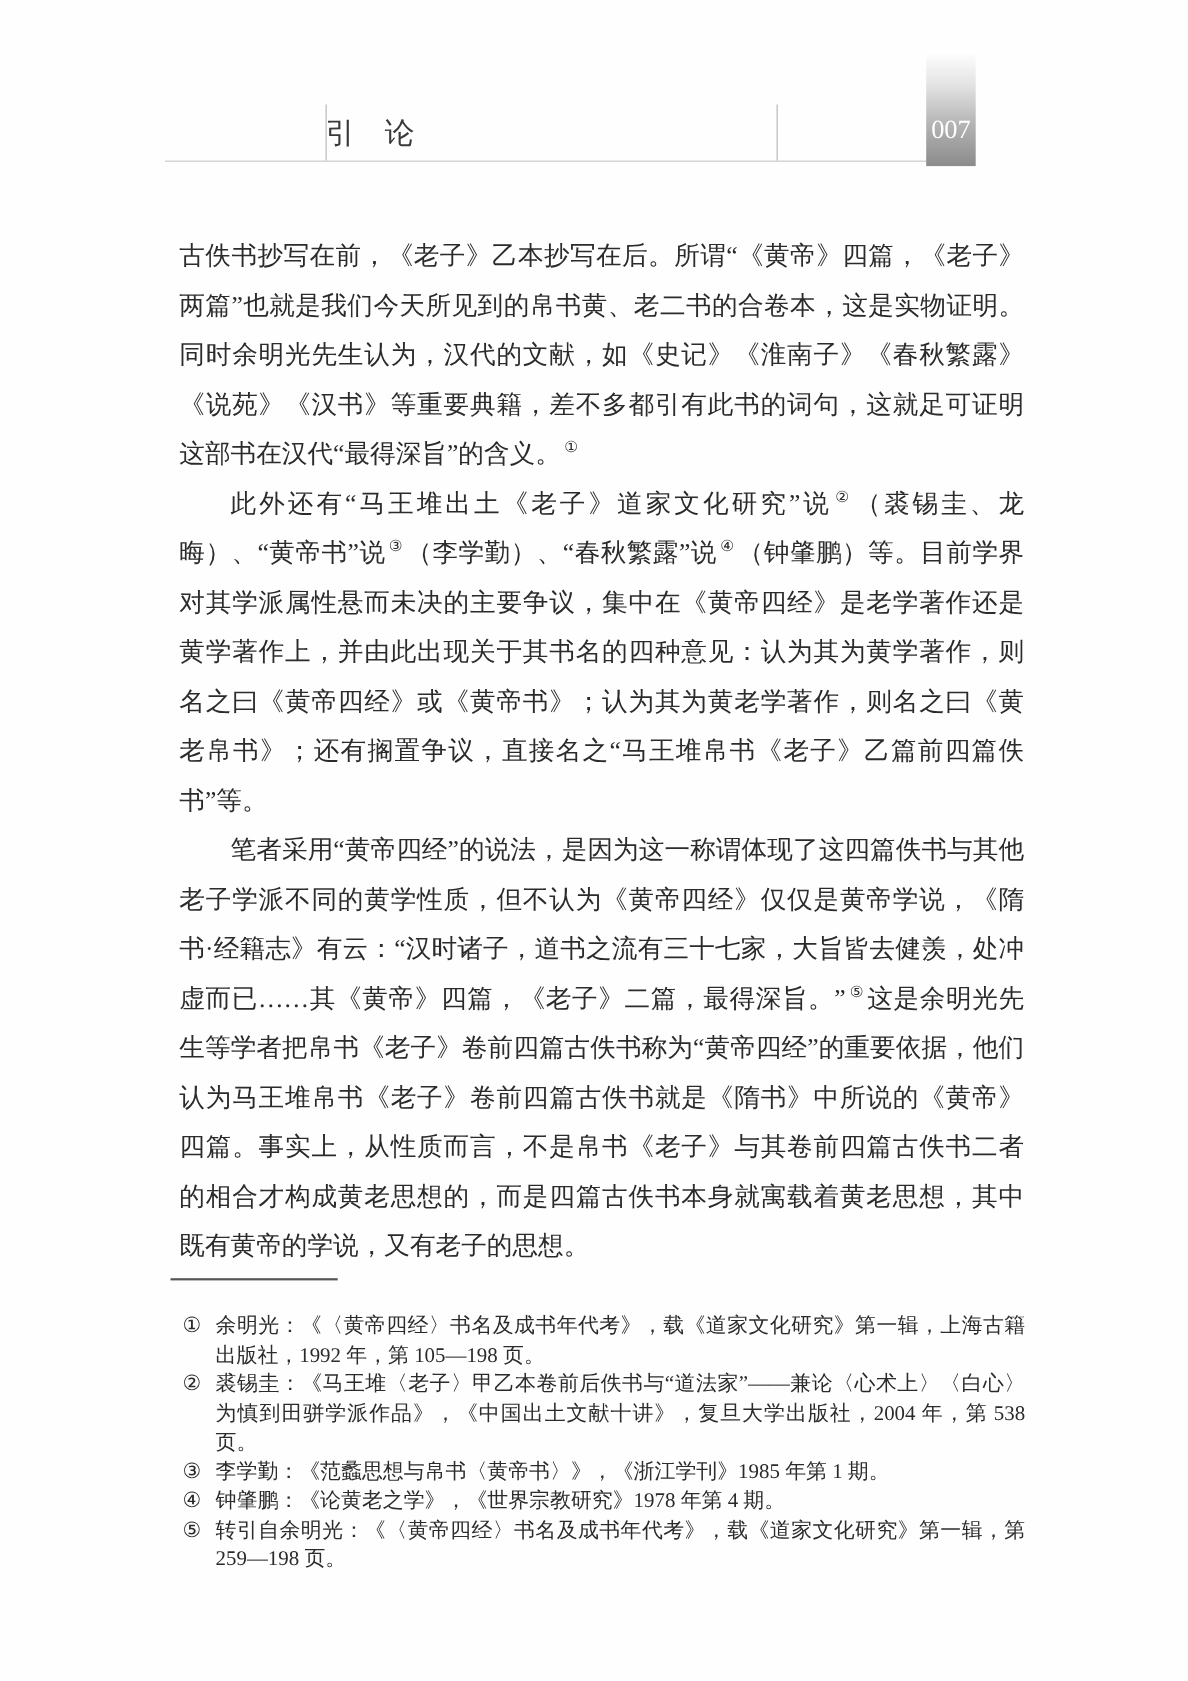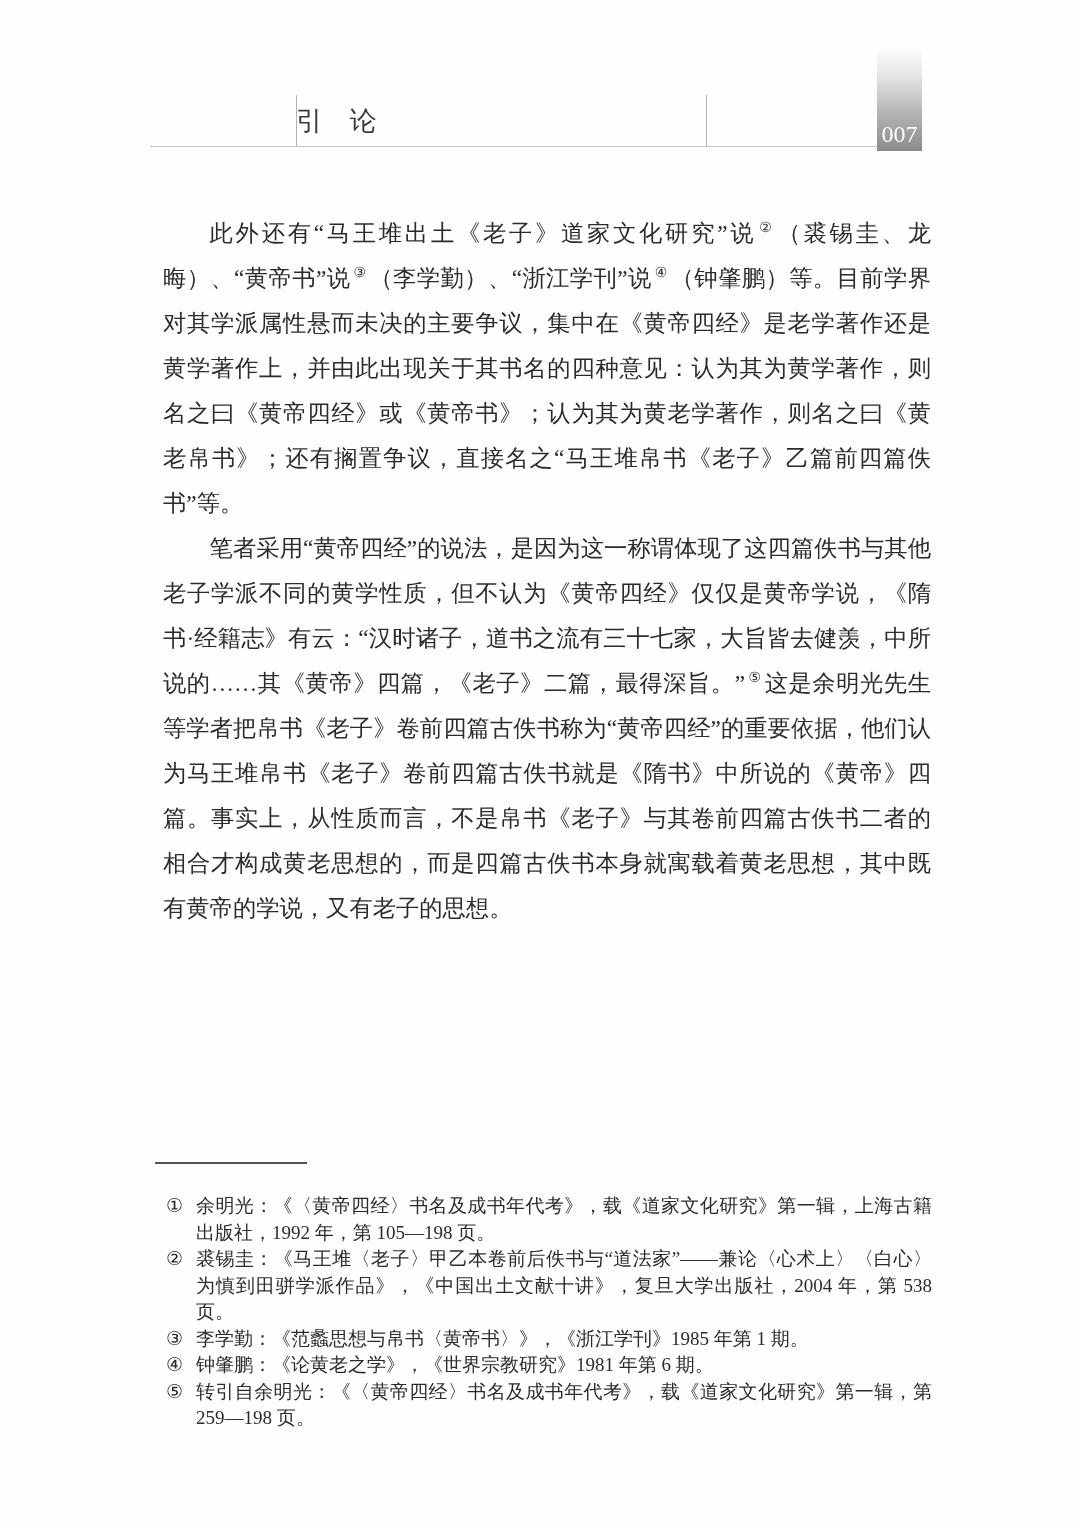--- a/index.html
+++ b/index.html
@@ -23,24 +23,24 @@
     position: absolute; top: 95px; height: 51px; width: 1px;
     background: #b2b2b2;
   }
   .tick-left  { left: 296px; }
   .tick-right { left: 706px; }
   .header-rule {
     position: absolute; left: 150px; top: 146px; width: 728px; height: 1px;
     background: #c6c6c6;
   }
   .page-tab {
-    position: absolute; left: 877px; top: 47px; width: 45px; height: 104px;
+    position: absolute; left: 842px; top: 47px; width: 45px; height: 104px;
     background: linear-gradient(180deg, #ffffff 0%, #e2e2e2 30%, #b2b2b2 65%, #8b8b8b 100%);
     display: flex; align-items: flex-end; justify-content: center;
-    box-sizing: border-box; padding-bottom: 5px;
+    box-sizing: border-box; padding-bottom: 21px;
   }
   .page-tab .num {
     color: #ffffff; font-size: 24px; line-height: 1;
     font-family: "Liberation Serif", "DejaVu Serif", serif;
   }
 
   
   .body-text {
     position: absolute; left: 163px; top: 211px; width: 768px;
     font-size: 23.3px; line-height: 45px;
@@ -75,42 +75,43 @@
   <span class="tick tick-left"></span>
   <h1 class="running-head">引 论</h1>
   <span class="tick tick-right"></span>
   <div class="header-rule"></div>
 
   <div class="page-tab">
     <span class="num">007</span>
   </div>
 
   <main class="body-text" id="paragraphs">
-      <p class="indent"><span>此外还有“马王堆出土《老子》道家文化研究”说</span><span class="fn-ref">②</span><span>（裘锡圭、龙晦）、“黄帝书”说</span><span class="fn-ref">③</span><span>（李学勤）、“浙江学刊”说</span><span class="fn-ref">④</span><span>（钟肇鹏）等。目前学界对其学派属性悬而未决的主要争议，集中在《黄帝四经》是老学著作还是黄学著作上，并由此出现关于其书名的四种意见：认为其为黄学著作，则名之曰《黄帝四经》或《黄帝书》；认为其为黄老学著作，则名之曰《黄老帛书》；还有搁置争议，直接名之“马王堆帛书《老子》乙篇前四篇佚书”等。</span></p>
-      <p class="indent"><span>笔者采用“黄帝四经”的说法，是因为这一称谓体现了这四篇佚书与其他老子学派不同的黄学性质，但不认为《黄帝四经》仅仅是黄帝学说，《隋书·经籍志》有云：“汉时诸子，道书之流有三十七家，大旨皆去健羡，中所说的……其《黄帝》四篇，《老子》二篇，最得深旨。”</span><span class="fn-ref">⑤</span><span>这是余明光先生等学者把帛书《老子》卷前四篇古佚书称为“黄帝四经”的重要依据，他们认为马王堆帛书《老子》卷前四篇古佚书就是《隋书》中所说的《黄帝》四篇。事实上，从性质而言，不是帛书《老子》与其卷前四篇古佚书二者的相合才构成黄老思想的，而是四篇古佚书本身就寓载着黄老思想，其中既有黄帝的学说，又有老子的思想。</span></p>
+      <p class=""><span>古佚书抄写在前，《老子》乙本抄写在后。所谓“《黄帝》四篇，《老子》两篇”也就是我们今天所见到的帛书黄、老二书的合卷本，这是实物证明。同时余明光先生认为，汉代的文献，如《史记》《淮南子》《春秋繁露》《说苑》《汉书》等重要典籍，差不多都引有此书的词句，这就足可证明这部书在汉代“最得深旨”的含义。</span><span class="fn-ref">①</span></p>
+      <p class="indent"><span>此外还有“马王堆出土《老子》道家文化研究”说</span><span class="fn-ref">②</span><span>（裘锡圭、龙晦）、“黄帝书”说</span><span class="fn-ref">③</span><span>（李学勤）、“春秋繁露”说</span><span class="fn-ref">④</span><span>（钟肇鹏）等。目前学界对其学派属性悬而未决的主要争议，集中在《黄帝四经》是老学著作还是黄学著作上，并由此出现关于其书名的四种意见：认为其为黄学著作，则名之曰《黄帝四经》或《黄帝书》；认为其为黄老学著作，则名之曰《黄老帛书》；还有搁置争议，直接名之“马王堆帛书《老子》乙篇前四篇佚书”等。</span></p>
+      <p class="indent"><span>笔者采用“黄帝四经”的说法，是因为这一称谓体现了这四篇佚书与其他老子学派不同的黄学性质，但不认为《黄帝四经》仅仅是黄帝学说，《隋书·经籍志》有云：“汉时诸子，道书之流有三十七家，大旨皆去健羡，处冲虚而已……其《黄帝》四篇，《老子》二篇，最得深旨。”</span><span class="fn-ref">⑤</span><span>这是余明光先生等学者把帛书《老子》卷前四篇古佚书称为“黄帝四经”的重要依据，他们认为马王堆帛书《老子》卷前四篇古佚书就是《隋书》中所说的《黄帝》四篇。事实上，从性质而言，不是帛书《老子》与其卷前四篇古佚书二者的相合才构成黄老思想的，而是四篇古佚书本身就寓载着黄老思想，其中既有黄帝的学说，又有老子的思想。</span></p>
     </main>
 
   <div class="footnote-sep"></div>
 
   <section class="footnotes" id="footnotes">
       <div class="fn-item">
         <span class="fn-num">①</span>
         <span class="fn-text">余明光：《〈黄帝四经〉书名及成书年代考》，载《道家文化研究》第一辑，上海古籍出版社，1992 年，第 105—198 页。</span>
       </div>
       <div class="fn-item">
         <span class="fn-num">②</span>
         <span class="fn-text">裘锡圭：《马王堆〈老子〉甲乙本卷前后佚书与“道法家”——兼论〈心术上〉〈白心〉为慎到田骈学派作品》，《中国出土文献十讲》，复旦大学出版社，2004 年，第 538 页。</span>
       </div>
       <div class="fn-item">
         <span class="fn-num">③</span>
         <span class="fn-text">李学勤：《范蠡思想与帛书〈黄帝书〉》，《浙江学刊》1985 年第 1 期。</span>
       </div>
       <div class="fn-item">
         <span class="fn-num">④</span>
-        <span class="fn-text">钟肇鹏：《论黄老之学》，《世界宗教研究》1981 年第 6 期。</span>
+        <span class="fn-text">钟肇鹏：《论黄老之学》，《世界宗教研究》1978 年第 4 期。</span>
       </div>
       <div class="fn-item">
         <span class="fn-num">⑤</span>
         <span class="fn-text">转引自余明光：《〈黄帝四经〉书名及成书年代考》，载《道家文化研究》第一辑，第 259—198 页。</span>
       </div>
     </section>
 
 </div>
 
 </body></html>

